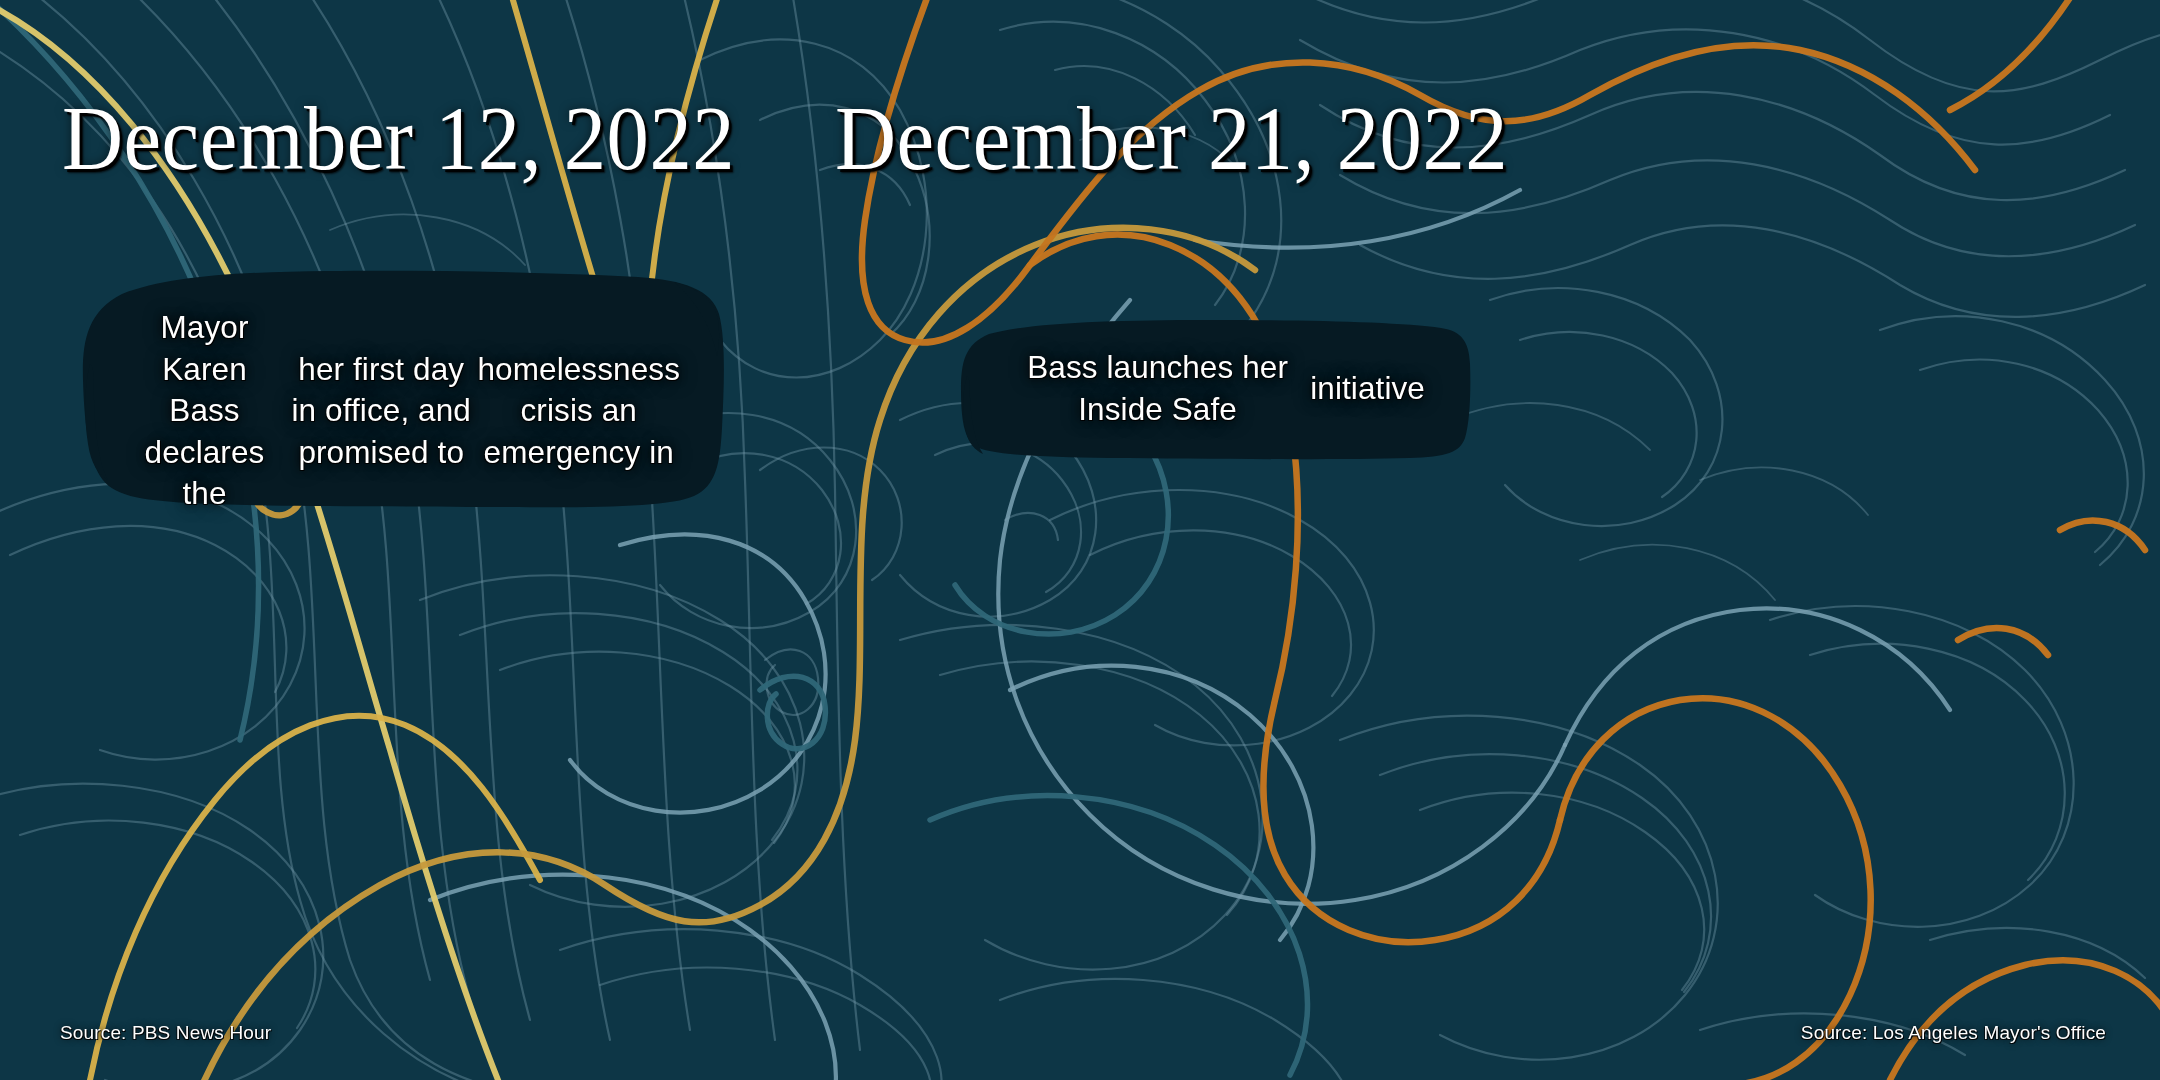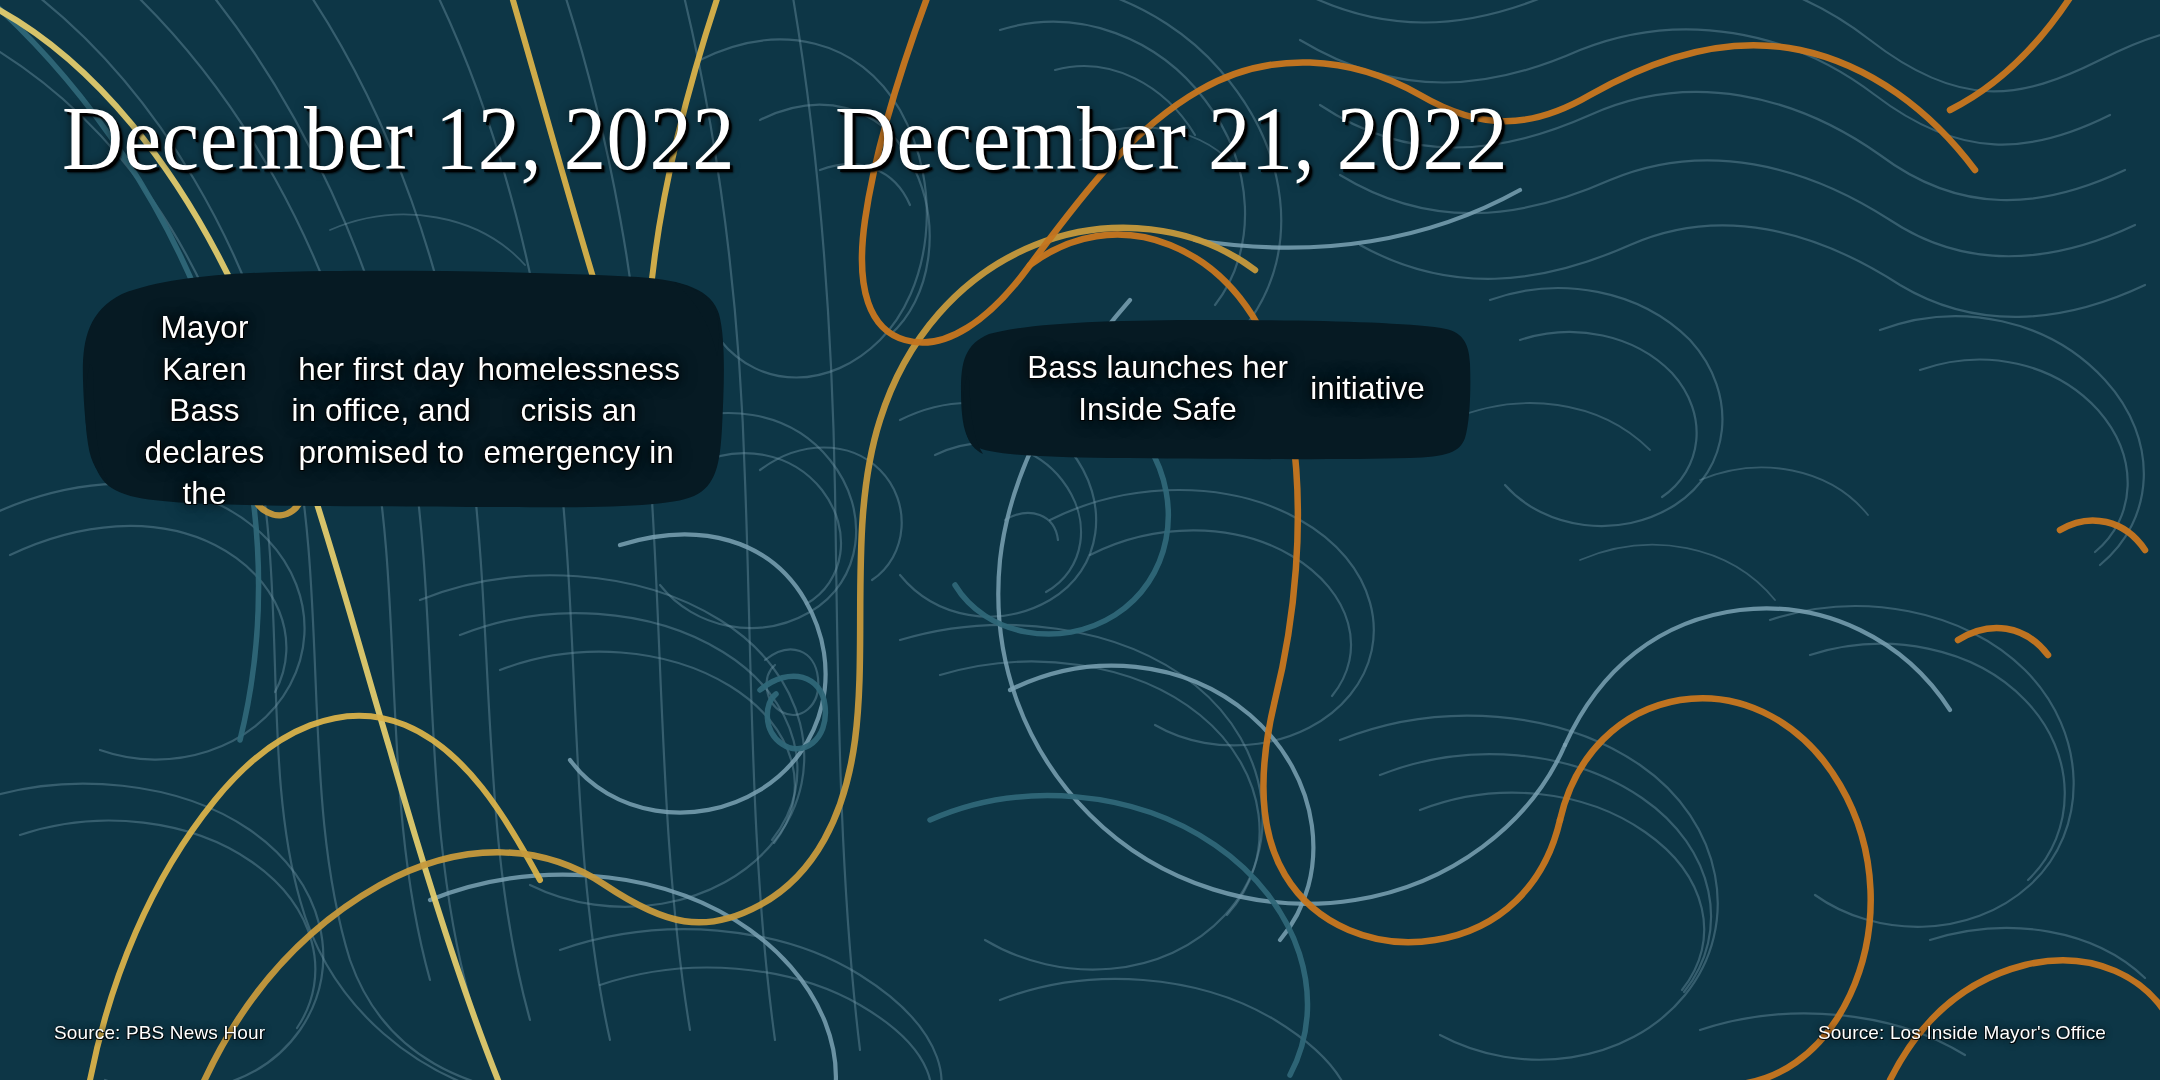--- a/index.html
+++ b/index.html
@@ -82,21 +82,21 @@
     color: #ffffff;
     font-family: "Liberation Sans", sans-serif;
     font-size: 19px;
     letter-spacing: 0.15px;
     white-space: nowrap;
     text-shadow:
        1px 1px 0 rgba(0,0,0,0.92),
       -1px 1px 0 rgba(0,0,0,0.7),
        0 0 7px rgba(0,0,0,0.9);
   }
-  #source-left  { left: 54px; }
+  #source-left  { left: 60px; }
   #source-right { right: 54px; }
 </style>
 </head>
 <body>
 
 <div id="stage">
 
   <svg id="topo" viewBox="0 0 2160 1080" preserveAspectRatio="none" aria-hidden="true">
     <rect x="0" y="0" width="2160" height="1080" fill="#0d3646"></rect>
 
@@ -256,15 +256,15 @@
                C16,124 12,102 11,80 C10,68 12,62 8,58 Z" fill="#061a23"></path>
     </svg>
     <div class="panel-text">
       <span class="ln">Bass launches her Inside Safe</span>
       <span class="ln">initiative</span>
     </div>
   </div>
 
   <div class="source" id="source-left">Source: PBS News Hour</div>
 
-  <div class="source" id="source-right">Source: Los Inside Mayor's Office</div>
+  <div class="source" id="source-right">Source: Los Angeles Mayor's Office</div>
 
 </div>
 
 </body></html>

